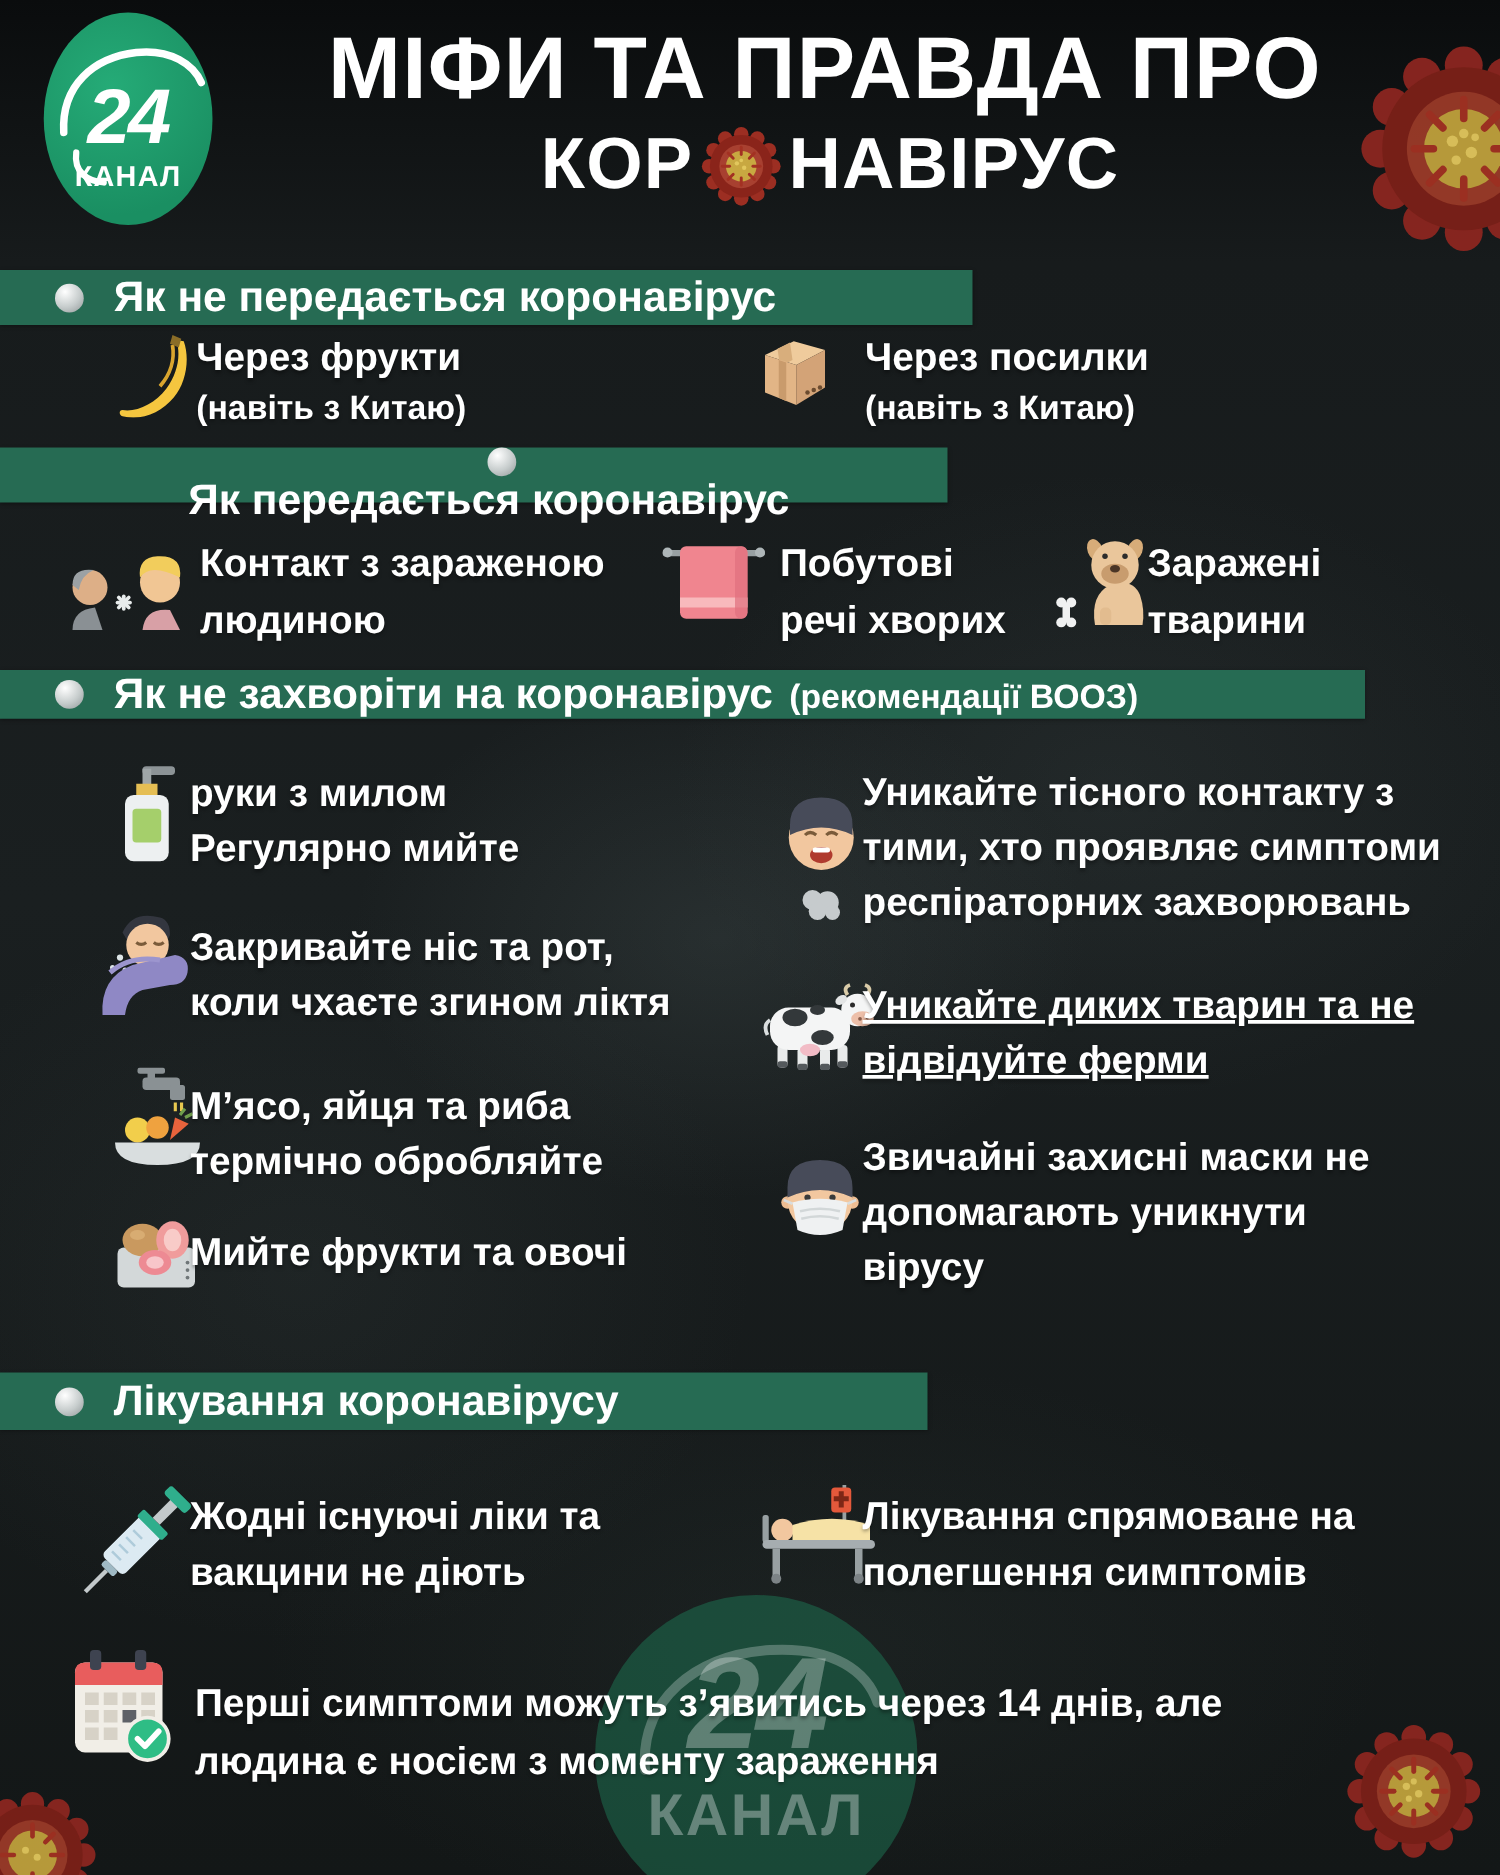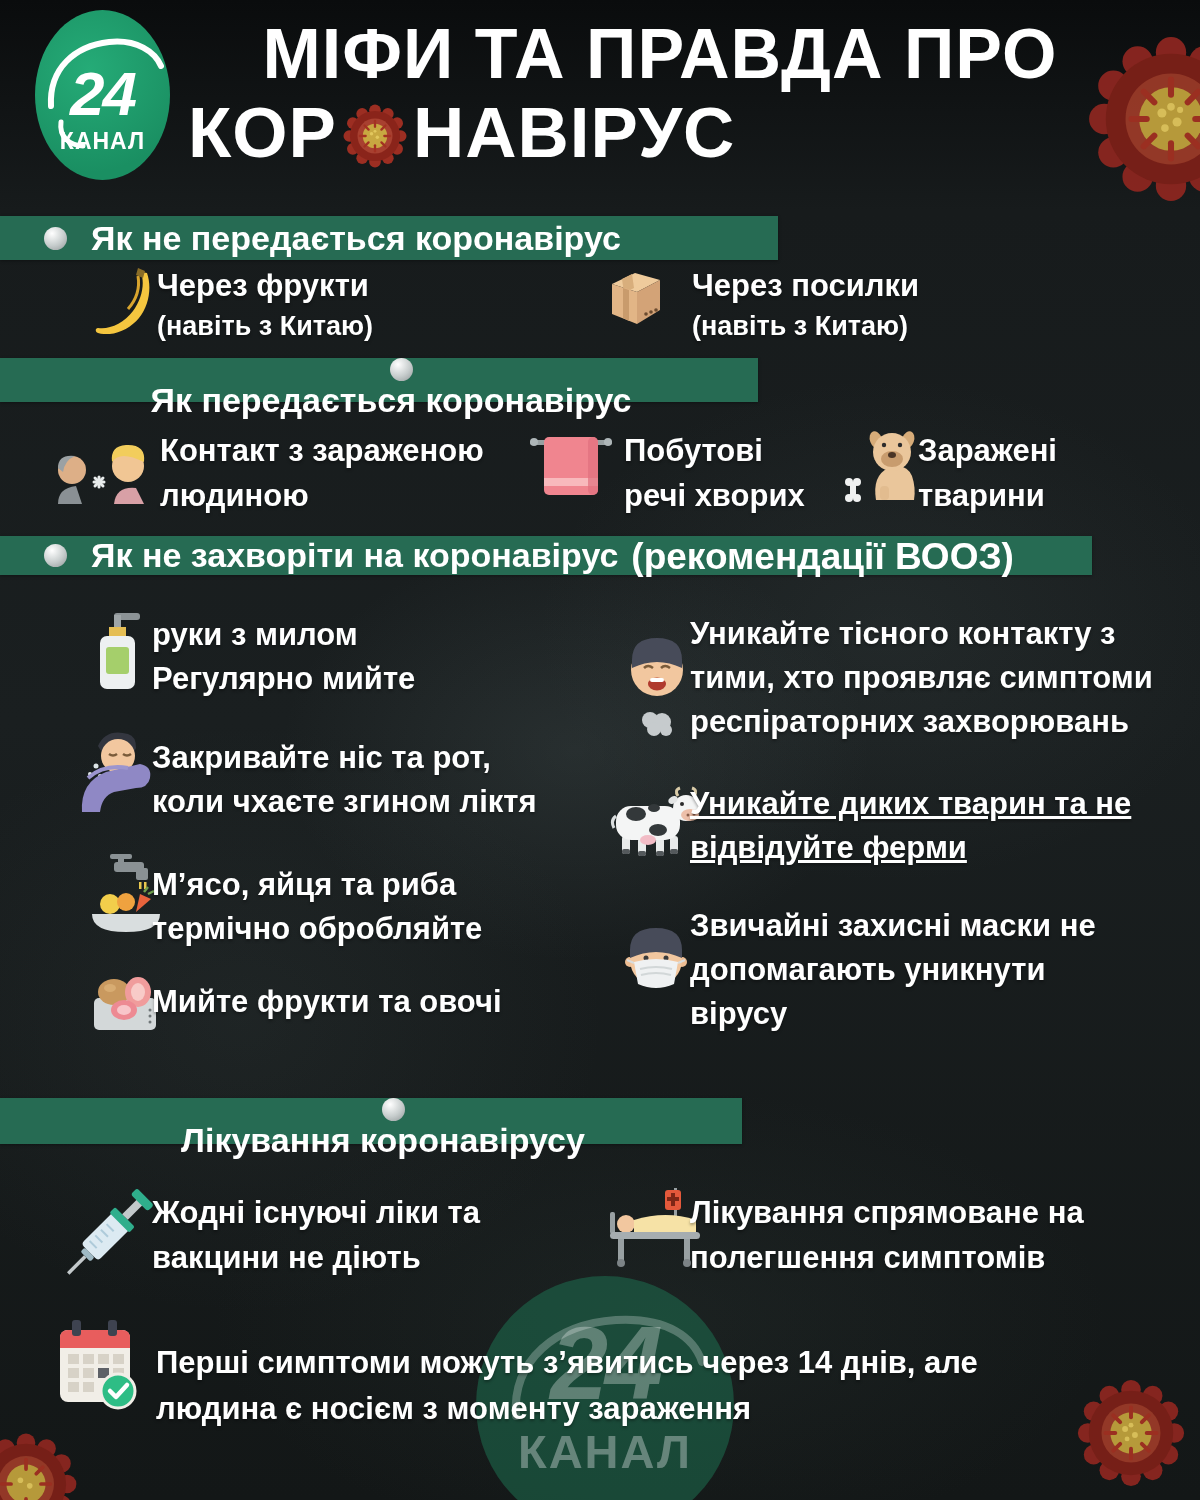--- a/index.html
+++ b/index.html
@@ -21,22 +21,22 @@
   .logo{position:absolute;left:35px;top:10px;width:135px;height:170px;border-radius:50%;
         background:radial-gradient(circle at 40% 35%, #25ab77, #1a8f62 75%);z-index:3;}
   .logo svg{position:absolute;inset:0;width:100%;height:100%;}
   .logo-num{position:absolute;left:0;right:0;top:48px;text-align:center;
             font-size:62px;font-style:italic;letter-spacing:-2px;}
   .logo-kanal{position:absolute;left:0;right:0;top:118px;text-align:center;
               font-size:23px;letter-spacing:1px;}
   
   .title1{position:absolute;left:200px;top:14px;width:920px;text-align:center;
           font-size:70px;letter-spacing:1px;z-index:2;}
-  .title2{position:absolute;left:188px;top:92px;width:920px;display:flex;
-          align-items:center;font-size:71px;letter-spacing:1px;z-index:2;}
+  .title2{position:absolute;left:204px;top:92px;width:920px;display:flex;
+          justify-content:center;align-items:center;font-size:58px;letter-spacing:1px;z-index:2;}
   .virus-o{display:inline-block;width:70px;height:70px;margin:6px 3px 0 3px;}
   .virus-o svg{width:100%;height:100%;}
   
   .virus{position:absolute;z-index:1;}
   .virus svg{width:100%;height:100%;}
   .v-tr{left:1080px;top:28px;width:182px;height:182px;opacity:.95;}
   .v-br{left:1072px;top:1374px;width:118px;height:118px;opacity:.95;}
   .v-bl{left:-30px;top:1428px;width:112px;height:112px;opacity:.95;}
   
   .watermark{position:absolute;left:476px;top:1276px;width:258px;height:258px;z-index:1;}
@@ -45,21 +45,21 @@
           font-style:italic;color:rgba(255,255,255,.30);letter-spacing:-3px;}
   .wm-kanal{position:absolute;left:0;right:0;top:148px;text-align:center;font-size:47px;
             color:rgba(210,216,216,.42);letter-spacing:2px;}
   .wm-swoosh{position:absolute;inset:0;width:100%;height:100%;opacity:.25;}
   
   .bar{position:absolute;left:0;height:44px;background:#266b53;display:flex;
        align-items:center;z-index:2;box-shadow:0 1px 3px rgba(0,0,0,.35);}
   .dot{width:23px;height:23px;border-radius:50%;flex:none;margin-left:44px;
        background:radial-gradient(circle at 35% 28%, #ffffff, #c6cccc 55%, #8f9697);}
   .btxt{margin-left:24px;font-size:34px;white-space:nowrap;}
-  .bnote{margin-left:13px;font-size:37px;white-space:nowrap;margin-top:3px;}
+  .bnote{margin-left:13px;font-size:27px;white-space:nowrap;margin-top:3px;}
   
   .icon{position:absolute;z-index:2;}
   .icon svg{width:100%;height:100%;display:block;}
   .t{position:absolute;z-index:2;font-size:31px;line-height:44px;white-space:nowrap;
      text-shadow:0 2px 3px rgba(0,0,0,.35);}
   .t .sm{font-size:27px;}
   .lh40 div{line-height:41px;}
   .lh45{line-height:45px;}
   .lh46{line-height:46px;}
 </style>
@@ -488,21 +488,21 @@
     <path d="M14 40 Q36 34 58 40 L54 62 Q36 70 18 62 Z" fill="#EFF1F2"></path>
     <path d="M20 47 Q36 43 52 47 M21 53 Q36 49 51 53" stroke="#D2D7D8" stroke-width="2" fill="none"></path>
   </svg>
 </div>
 <div class="t" style="left:690px;top:904px;">
   <div>Звичайні захисні маски не</div>
   <div>допомагають уникнути</div>
   <div>вірусу</div>
 </div>
 
-<div class="bar" style="top:1098px;width:742px;height:46px;flex-direction:column;">
+<div class="bar" style="top:1098px;width:742px;height:46px;">
   <span class="dot"></span>
   <span class="btxt">Лікування коронавірусу</span>
 </div>
 
 <div class="icon" style="left:52px;top:1178px;width:112px;height:112px;">
   <svg viewBox="0 0 112 112">
     <g transform="rotate(-45 56 56)">
       <rect x="0" y="54" width="24" height="3.5" fill="#C3C9CB"></rect>
       <rect x="24" y="49" width="6" height="14" rx="2" fill="#9FB9C4"></rect>
       <rect x="30" y="44" width="46" height="24" rx="4" fill="#DCEAF2"></rect>

